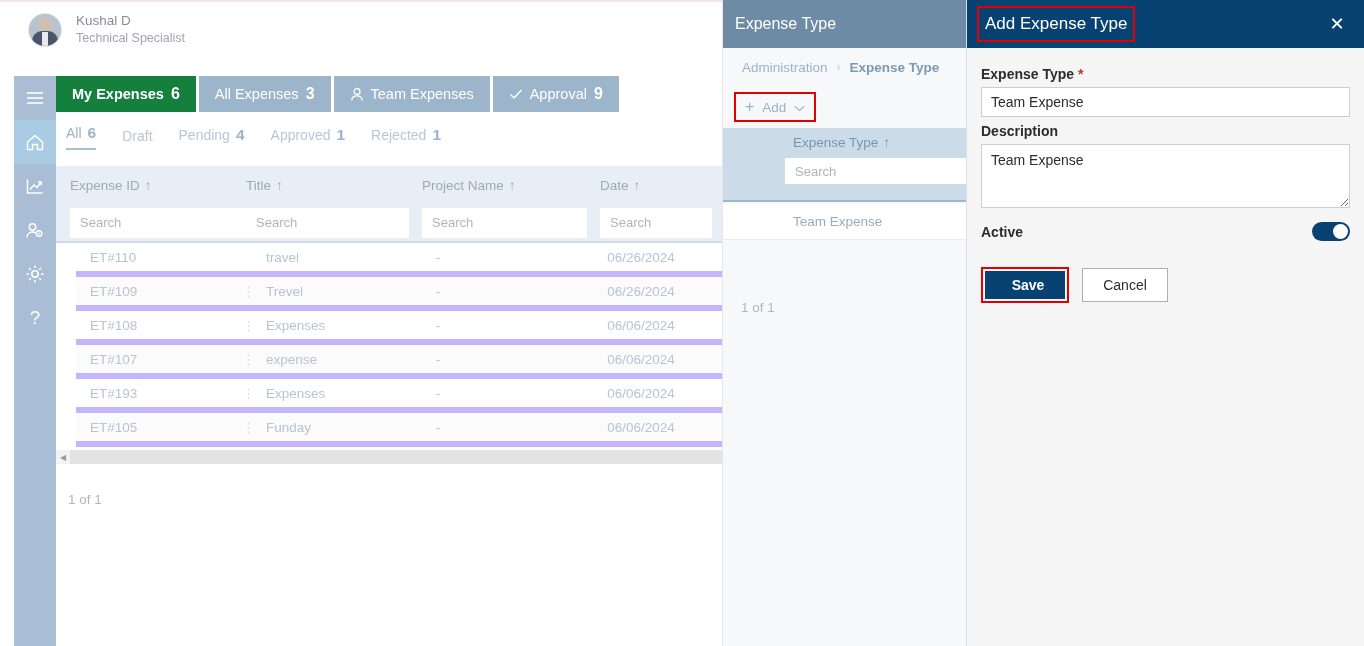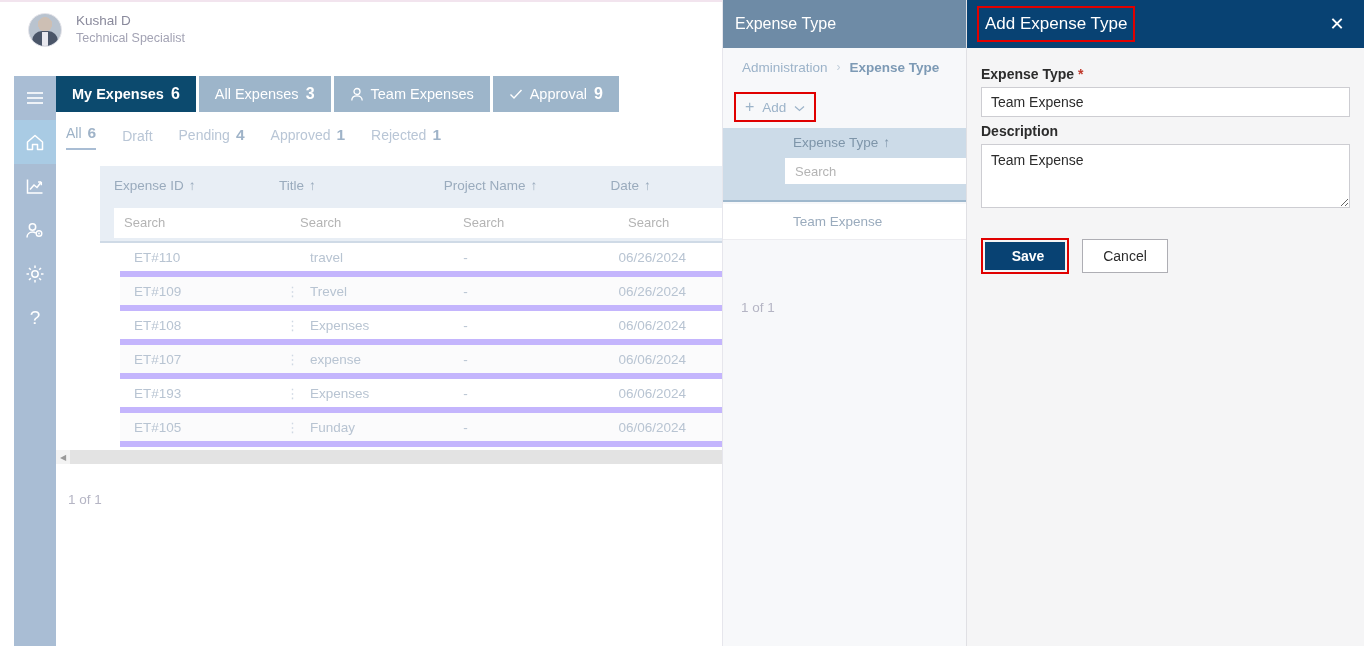--- a/index.html
+++ b/index.html
@@ -60,40 +60,40 @@
   .tabs-row {
     position: absolute; left: 56px; top: 76px;
     display: flex; gap: 3px; align-items: stretch;
   }
   .tab {
     height: 36px; padding: 0 16px;
     display: flex; align-items: center; gap: 7px;
     background: #9db5ca; color: #ffffff;
     font-size: 14.5px; white-space: nowrap;
   }
-  .tab.active { background: #0c4a6e; font-weight: bold; }
+  .tab.active { background: #15803d; font-weight: bold; }
   .tab .cnt { font-size: 16px; font-weight: bold; }
   .tab svg { display:block; }
 
   
   .subtabs {
     position: absolute; left: 66px; top: 124px;
     display: flex; gap: 26px; align-items: flex-end;
   }
   .subtab {
     font-size: 14px; color: #b9c6d6; padding-bottom: 6px;
     display: flex; align-items: baseline; gap: 6px;
   }
   .subtab .cnt { font-size: 15.5px; font-weight: bold; color: #9fb3c8; }
   .subtab.active { color: #9db2c7; border-bottom: 2px solid #a9bdd4; }
 
   
   .table-wrap {
     position: absolute; left: 56px; top: 166px; width: 667px; height: 282px;
-    overflow: hidden; background: #ffffff; padding-left: 44px;
+    overflow: hidden; background: #ffffff;
   }
   .thead {
     height: 38px; background: #e8eef5;
     display: flex; align-items: center;
   }
   .th {
     font-size: 13.5px; color: #9aabbd;
     display: flex; align-items: center; gap: 5px;
   }
   .srow {
@@ -516,20 +516,26 @@
     <div class="dlg-body">
       <label class="flabel">
         <span>Expense Type</span>
         <span class="req">*</span>
       </label>
       <input class="finput" value="Team Expense" style="">
 
       <label class="flabel">Description</label>
       <textarea class="ftextarea" style="">Team Expense</textarea>
 
+      <div class="active-row">
+        <span class="active-label">Active</span>
+        <button class="toggle">
+          <span class="knob"></span>
+        </button>
+      </div>
 
       <div class="btn-row">
         <div class="save-wrap">
           <button class="btn-save">Save</button>
         </div>
         <button class="btn-cancel">Cancel</button>
       </div>
     </div>
   </div>
 

